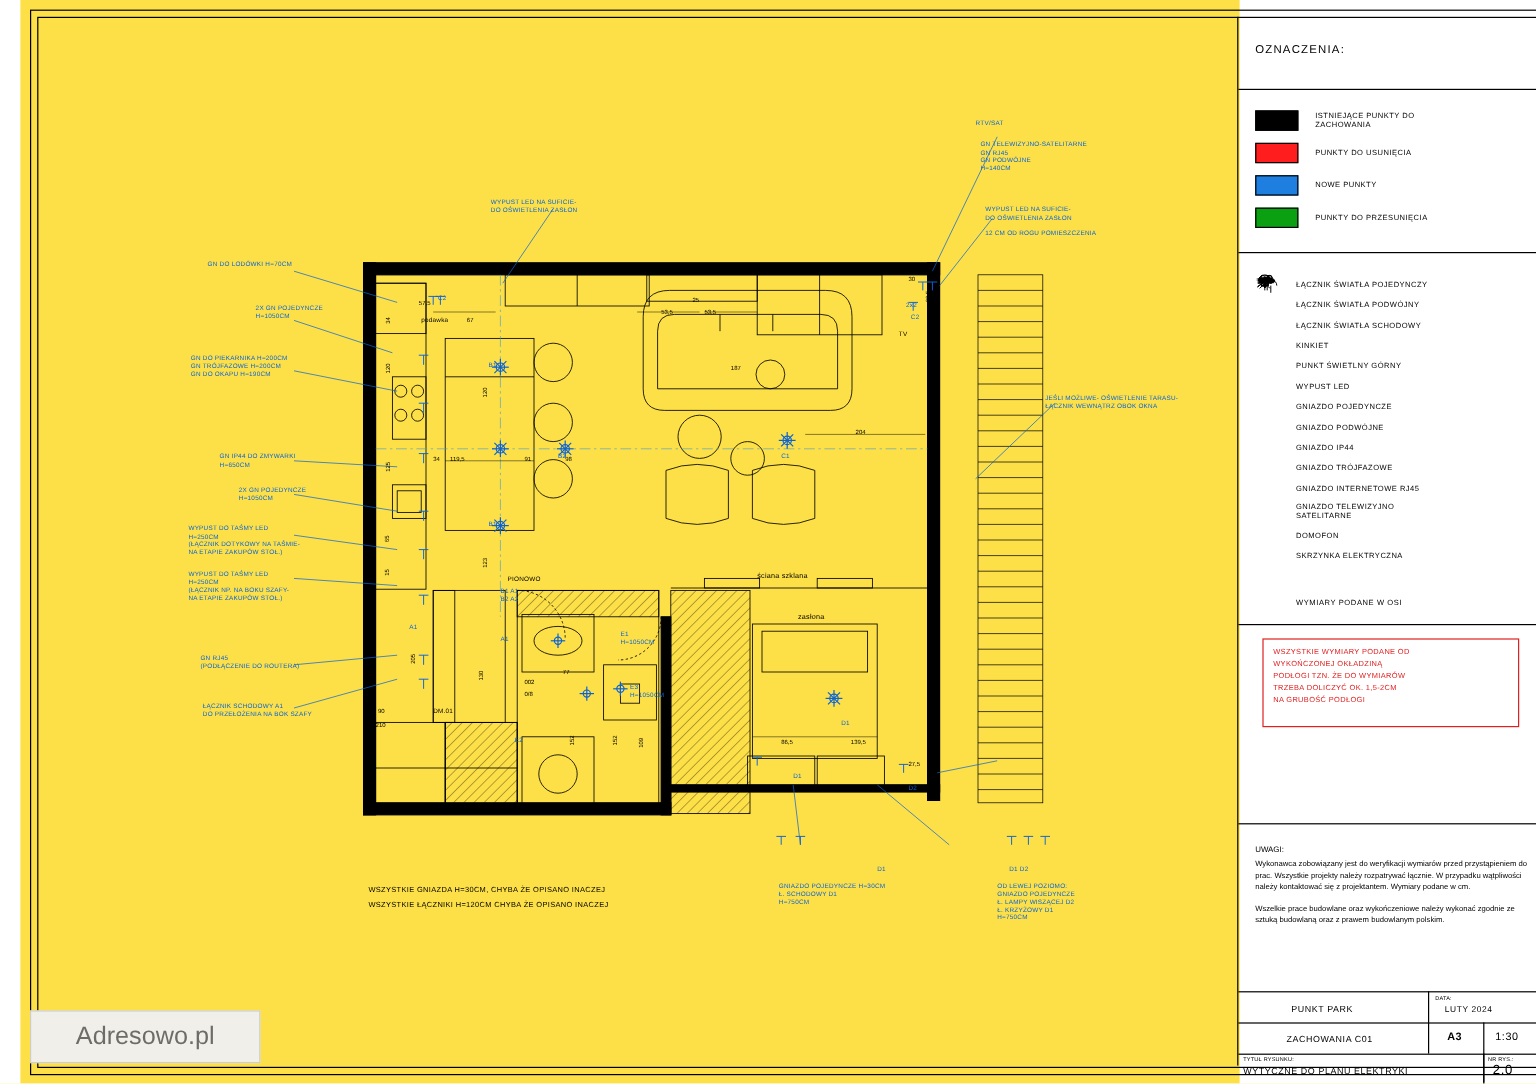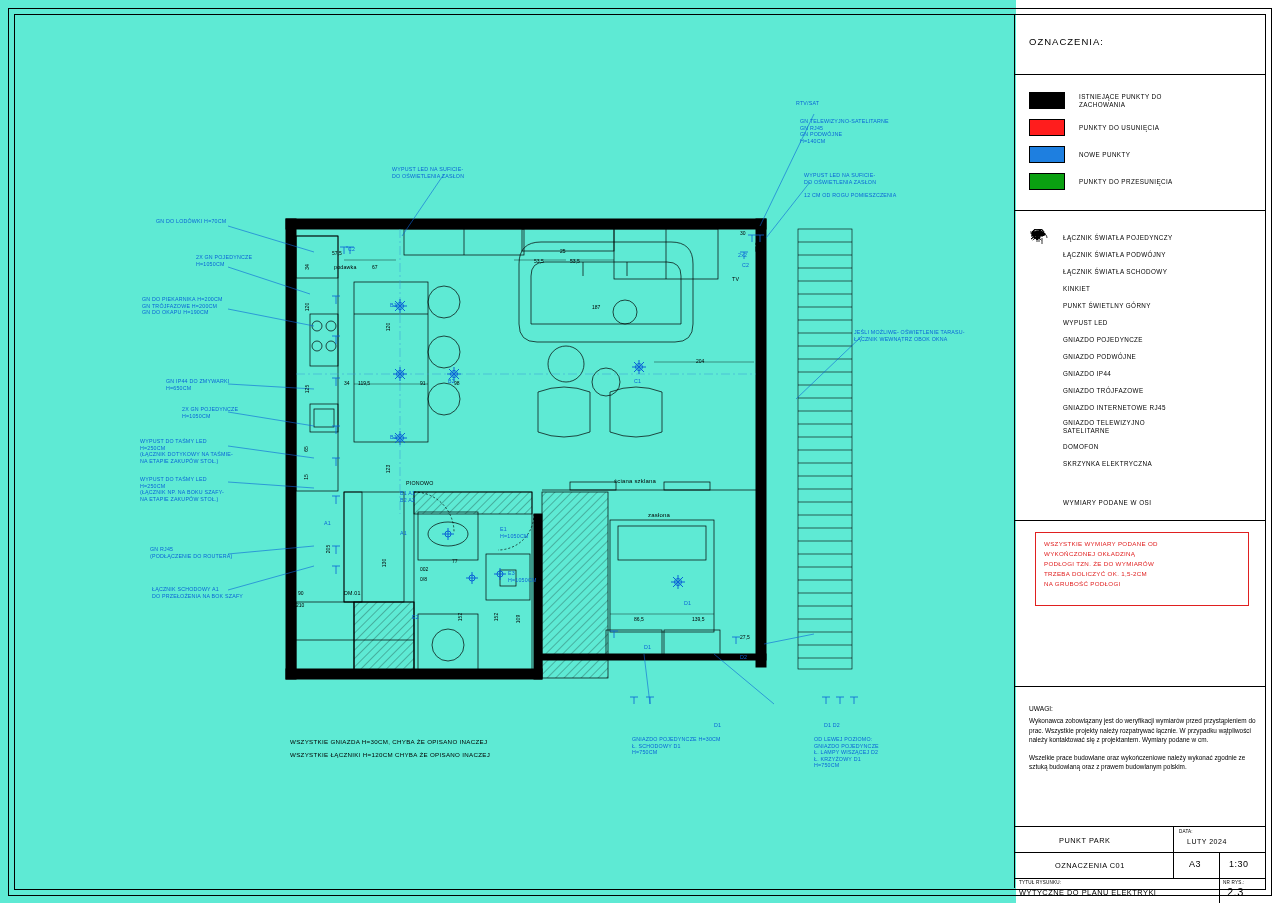--- a/index.html
+++ b/index.html
@@ -1,17 +1,17 @@
 <!DOCTYPE html>
 <html><head>
 <meta charset="utf-8">
 <style>
   html,body{margin:0;padding:0;background:#ffffff;}
   body{width:1280px;height:903px;font-family:"Liberation Sans",sans-serif;position:relative;overflow:hidden;}
-  .sheet{position:absolute;left:0;top:0;width:1016px;height:903px;background:#5eead4;}
+  .sheet{position:absolute;left:17px;top:0;width:1016px;height:903px;background:#fde047;}
   .frame{position:absolute;left:8px;top:8px;width:1262px;height:886px;border:1px solid #000;}
   .inner-frame{position:absolute;left:14px;top:14px;width:1250px;height:874px;border:1px solid #000;}
 
   
   .panel{position:absolute;left:1014px;top:14px;width:250px;height:874px;border-left:1px solid #000;}
   .panel .pTitle{position:absolute;left:14px;top:22px;font-size:9.5px;letter-spacing:1px;color:#000;}
   .panel .sep{position:absolute;left:0;width:250px;height:0;border-top:1px solid #000;}
 
   .swatches{position:absolute;left:14px;top:78px;width:222px;}
   .swRow{display:flex;align-items:center;margin-bottom:10px;}
@@ -618,24 +618,27 @@
       <div class="hline" style="top:26px;"></div>
       <div class="hline" style="top:52px;"></div>
       <div class="vline" style="left:158px;height:52px;"></div>
       <div class="vline" style="left:204px;height:52px;top:26px;"></div>
       <div class="vline" style="left:204px;height:24px;top:52px;"></div>
 
       <div class="cell" style="left:44px;top:10px;">PUNKT PARK</div>
       <div class="cell tiny" style="left:164px;top:3px;">DATA:</div>
       <div class="cell" style="left:172px;top:12px;font-size:7px;">LUTY 2024</div>
 
-      <div class="cell" style="left:40px;top:35px;">OZNACZENIA C01</div>
-      <div class="cell" style="left:174px;top:33px;font-size:9px;">A3</div>
+      <div class="cell" style="left:40px;top:35px;">ZACHOWANIA C01</div>
+      <div class="cell" style="left:174px;top:33px;font-size:9px;font-weight:bold;">A3</div>
       <div class="cell" style="left:214px;top:33px;font-size:9px;">1:30</div>
 
       <div class="cell tiny" style="left:4px;top:54px;">TYTUŁ RYSUNKU:</div>
       <div class="cell" style="left:4px;top:62px;font-size:7.4px;">WYTYCZNE DO PLANU ELEKTRYKI</div>
       <div class="cell tiny" style="left:208px;top:54px;">NR RYS.:</div>
-      <div class="cell" style="left:212px;top:60px;font-size:11px;">2.3</div>
+      <div class="cell" style="left:212px;top:60px;font-size:11px;">2.0</div>
     </div>
   </div>
 
+  <div class="wm">
+    <span>Adresowo.pl</span>
+  </div>
 </div>
 
 </body></html>

